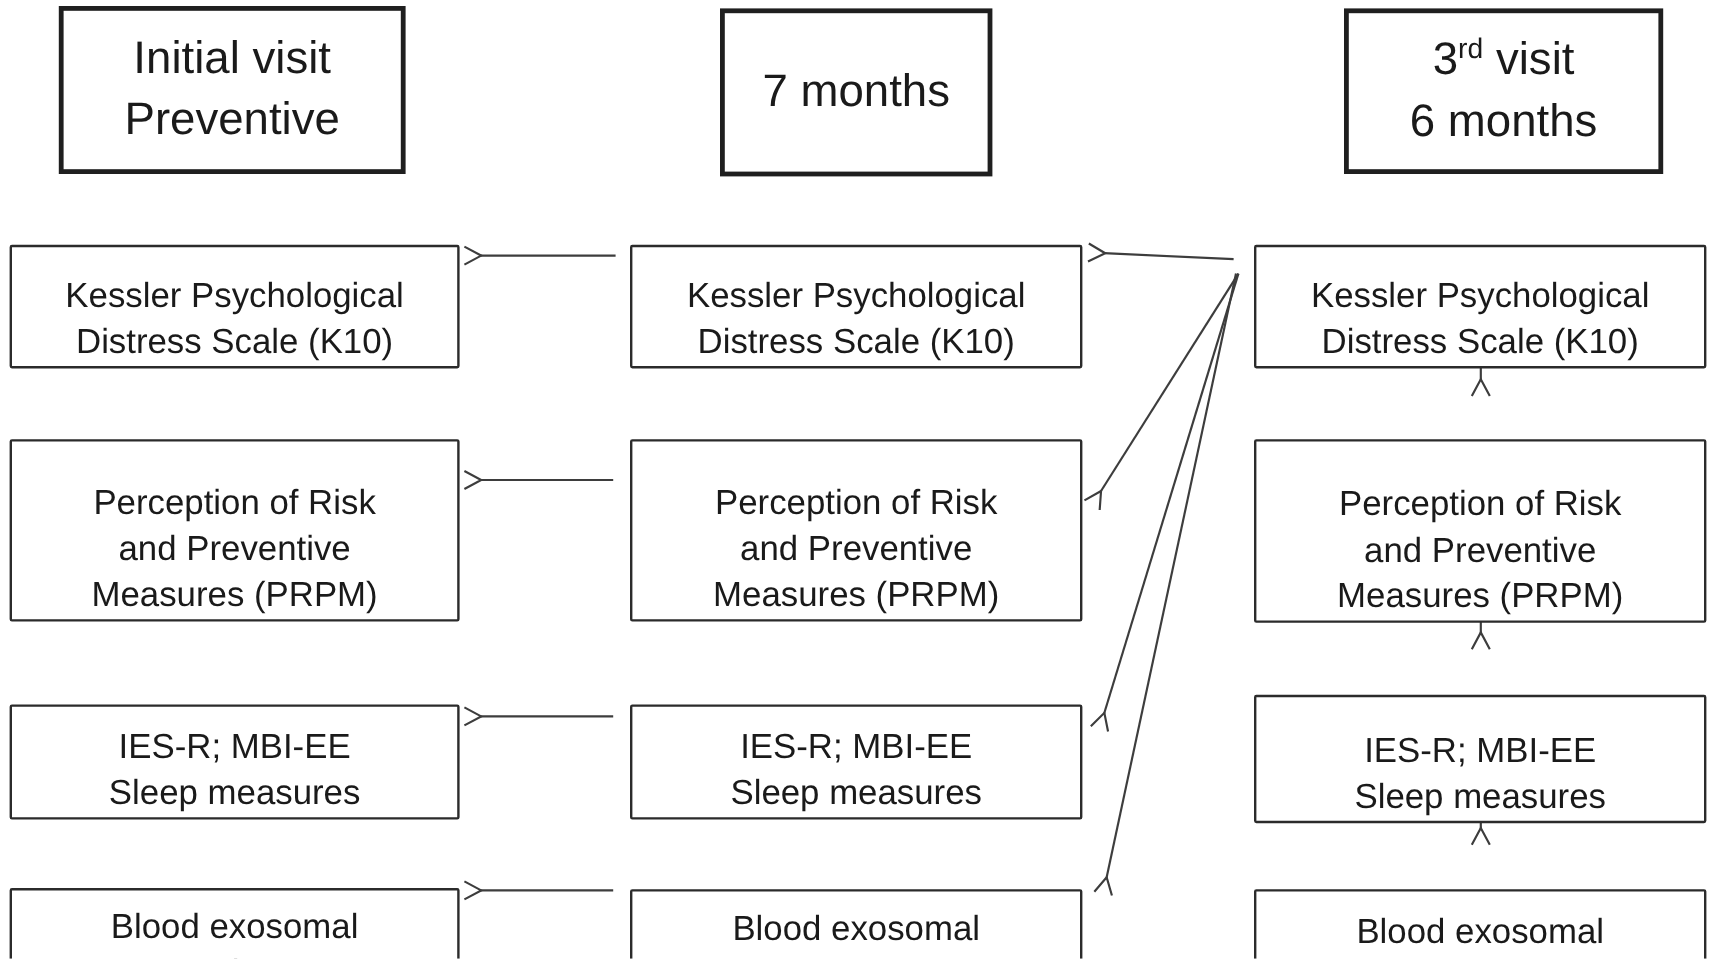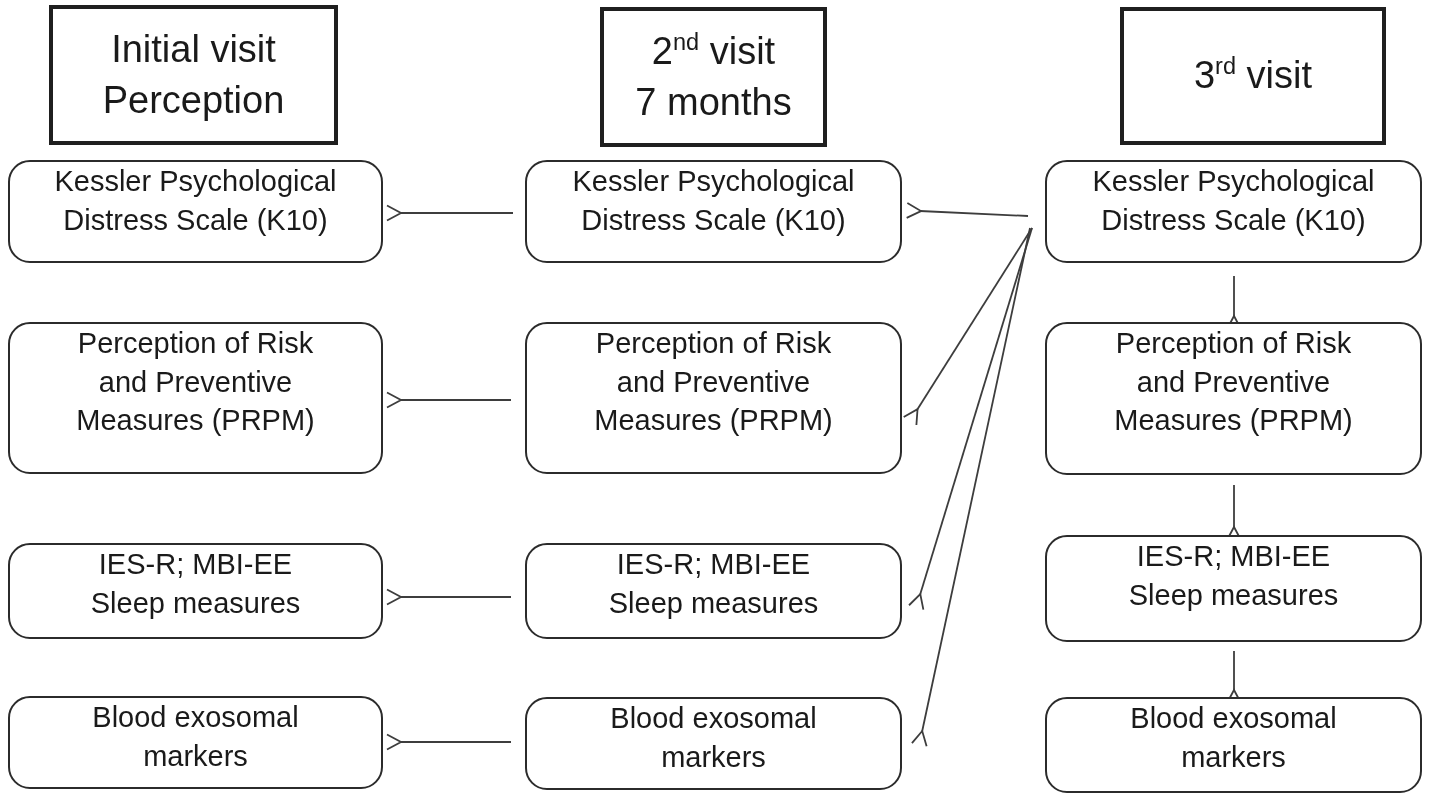--- a/index.html
+++ b/index.html
@@ -45,25 +45,26 @@
     line-height:1.35;
     white-space:nowrap;
   }
   .header-text sup{
     font-size:0.62em;
     line-height:0;
   }
   .mbox{
     position:absolute;
     border:2.5px solid var(--box-border);
-    border-radius:22px;
+    border-radius:2px;
     background:var(--background);
-    display:flex;align-items:flex-start;justify-content:center;
+    display:flex;align-items:flex-end;justify-content:center;
     text-align:center;
     box-sizing:border-box;
+    margin-top:44px;
   }
   .box-text{
     font-size:29px;
     line-height:1.33;
     white-space:pre-line;
   }
 </style>
 </head>
 <body>
 
@@ -93,21 +94,21 @@
     <g>
       <line class="arrow" x1="1234" y1="276" x2="1234" y2="317" marker-end="url(#openhead)"></line>
       <line class="arrow" x1="1234" y1="485" x2="1234" y2="528" marker-end="url(#openhead)"></line>
       <line class="arrow" x1="1234" y1="651" x2="1234" y2="691" marker-end="url(#openhead)"></line>
     </g>
   </svg>
 
   <div class="header-box" style="left:49px;top:5px;width:289px;height:140px;">
     <div class="header-text">
       <div><span>Initial visit</span><sup></sup><span></span></div>
-      <div>Perception</div>
+      <div>Preventive</div>
     </div>
   </div>
   <div class="mbox" style="left:8px;top:160px;width:375px;height:103px;">
     <div class="box-text">Kessler Psychological
 Distress Scale (K10)</div>
   </div>
   <div class="mbox" style="left:8px;top:322px;width:375px;height:152px;">
     <div class="box-text">Perception of Risk
 and Preventive
 Measures (PRPM)</div>
@@ -116,21 +117,20 @@
     <div class="box-text">IES-R; MBI-EE
 Sleep measures</div>
   </div>
   <div class="mbox" style="left:8px;top:696px;width:375px;height:93px;">
     <div class="box-text">Blood exosomal
 markers</div>
   </div>
 
   <div class="header-box" style="left:600px;top:7px;width:227px;height:140px;">
     <div class="header-text">
-      <div><span>2</span><sup>nd</sup><span> visit</span></div>
       <div>7 months</div>
     </div>
   </div>
   <div class="mbox" style="left:525px;top:160px;width:377px;height:103px;">
     <div class="box-text">Kessler Psychological
 Distress Scale (K10)</div>
   </div>
   <div class="mbox" style="left:525px;top:322px;width:377px;height:152px;">
     <div class="box-text">Perception of Risk
 and Preventive
@@ -141,20 +141,21 @@
 Sleep measures</div>
   </div>
   <div class="mbox" style="left:525px;top:697px;width:377px;height:93px;">
     <div class="box-text">Blood exosomal
 markers</div>
   </div>
 
   <div class="header-box" style="left:1120px;top:7px;width:266px;height:138px;">
     <div class="header-text">
       <div><span>3</span><sup>rd</sup><span> visit</span></div>
+      <div>6 months</div>
     </div>
   </div>
   <div class="mbox" style="left:1045px;top:160px;width:377px;height:103px;">
     <div class="box-text">Kessler Psychological
 Distress Scale (K10)</div>
   </div>
   <div class="mbox" style="left:1045px;top:322px;width:377px;height:153px;">
     <div class="box-text">Perception of Risk
 and Preventive
 Measures (PRPM)</div>

